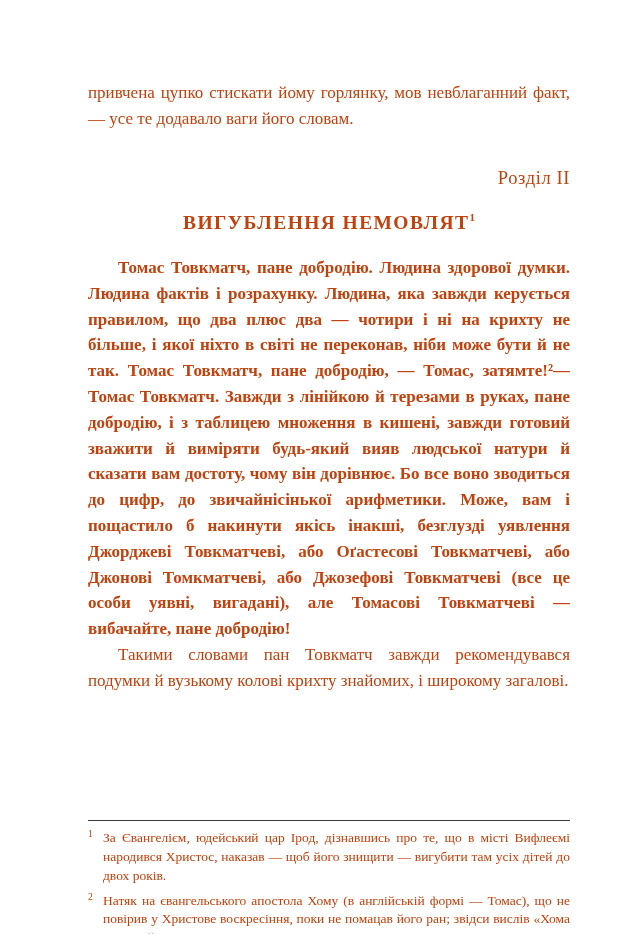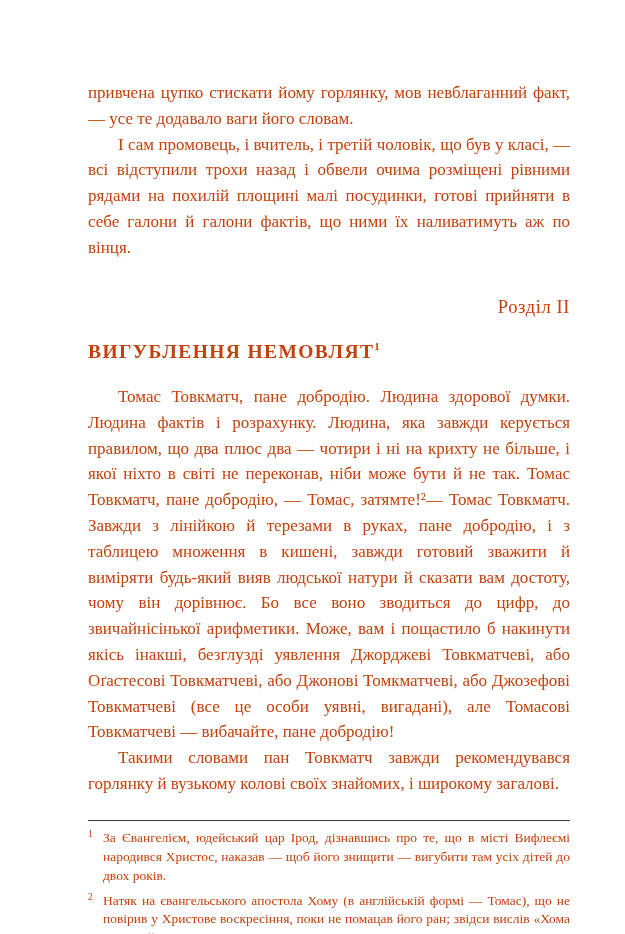--- a/index.html
+++ b/index.html
@@ -33,33 +33,34 @@
   .chapter-heading {
     margin: 36px 0 0 0;
     text-align: right;
     font-size: 18.5px;
     letter-spacing: 0.6px;
     text-indent: 0;
     font-weight: normal;
   }
   .chapter-title {
     margin: 22px 0 0 0;
-    text-align: left;
+    text-align: center;
     font-size: 19.5px;
     font-weight: bold;
     letter-spacing: 1.4px;
     text-indent: 0;
   }
   .chapter-title sup {
     font-size: 11px;
     letter-spacing: 0;
     font-weight: bold;
   }
   .first-main-par {
     margin-top: 22px;
+    font-weight: bold;
   }
   .spacer {
     flex: 1 1 auto;
   }
   .footnote-rule {
     border: none;
     border-top: 1px solid #3a3a3a;
     margin: 0 0 8px 0;
     width: 100%;
     height: 0;
@@ -85,29 +86,28 @@
   }
 </style>
 </head>
 <body>
 
 <div class="page">
 
   <p class="body-par no-indent">привчена цупко стискати йому горлянку, мов невблаганний факт, — усе те додавало ваги його словам.</p>
 
 
-  <p class="body-par">І сам промовець, і вчитель, і третій чоловік, що був у класі, — всі відступили трохи назад і обвели очима розміщені рівними рядами на похилій площині малі посудинки, готові прийняти в себе галони й галони фактів, що ними їх наливатимуть аж по вінця.</p>
 
   <p class="chapter-heading">Розділ II</p>
 
   <p class="chapter-title"><span>ВИГУБЛЕННЯ НЕМОВЛЯТ</span><sup>1</sup></p>
 
   <p class="body-par first-main-par">Томас Товкматч, пане добродію. Людина здорової думки. Людина фактів і розрахунку. Людина, яка завжди керується правилом, що два плюс два — чотири і ні на крихту не більше, і якої ніхто в світі не переконав, ніби може бути й не так. Томас Товкматч, пане добродію, — Томас, затямте!²— Томас Товкматч. Завжди з лінійкою й терезами в руках, пане добродію, і з таблицею множення в кишені, завжди готовий зважити й виміряти будь-який вияв людської натури й сказати вам достоту, чому він дорівнює. Бо все воно зводиться до цифр, до звичайнісінької арифметики. Може, вам і пощастило б накинути якісь інакші, безглузді уявлення Джорджеві Товкматчеві, або Оґастесові Товкматчеві, або Джонові Томкматчеві, або Джозефові Товкматчеві (все це особи уявні, вигадані), але Томасові Товкматчеві — вибачайте, пане добродію!</p>
 
-  <p class="body-par">Такими словами пан Товкматч завжди рекомендувався горлянку й вузькому колові своїх знайомих, і широкому загалові.</p>
+  <p class="body-par">Такими словами пан Товкматч завжди рекомендувався подумки й вузькому колові крихту знайомих, і широкому загалові.</p>
 
   <div class="spacer"></div>
 
   <hr class="footnote-rule">
 
   <div class="footnote">
     <span class="fn-num">1</span>
     <span class="fn-text">За Євангелієм, юдейський цар Ірод, дізнавшись про те, що в місті Вифлеємі народився Христос, наказав — щоб його знищити — вигубити там усіх дітей до двох років.</span>
   </div>
 

